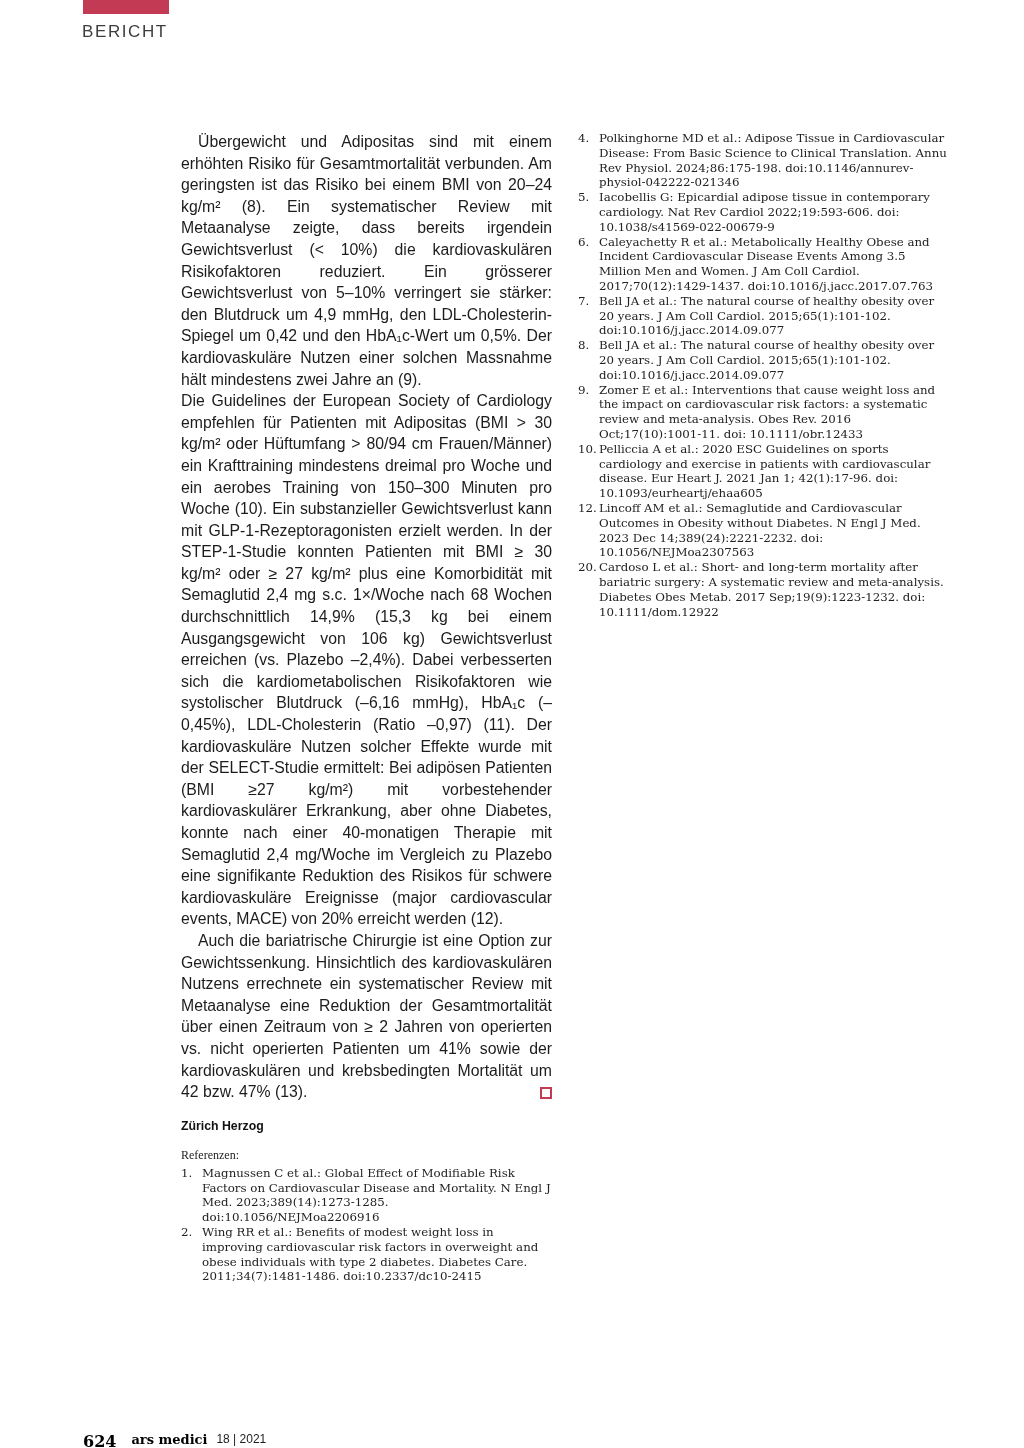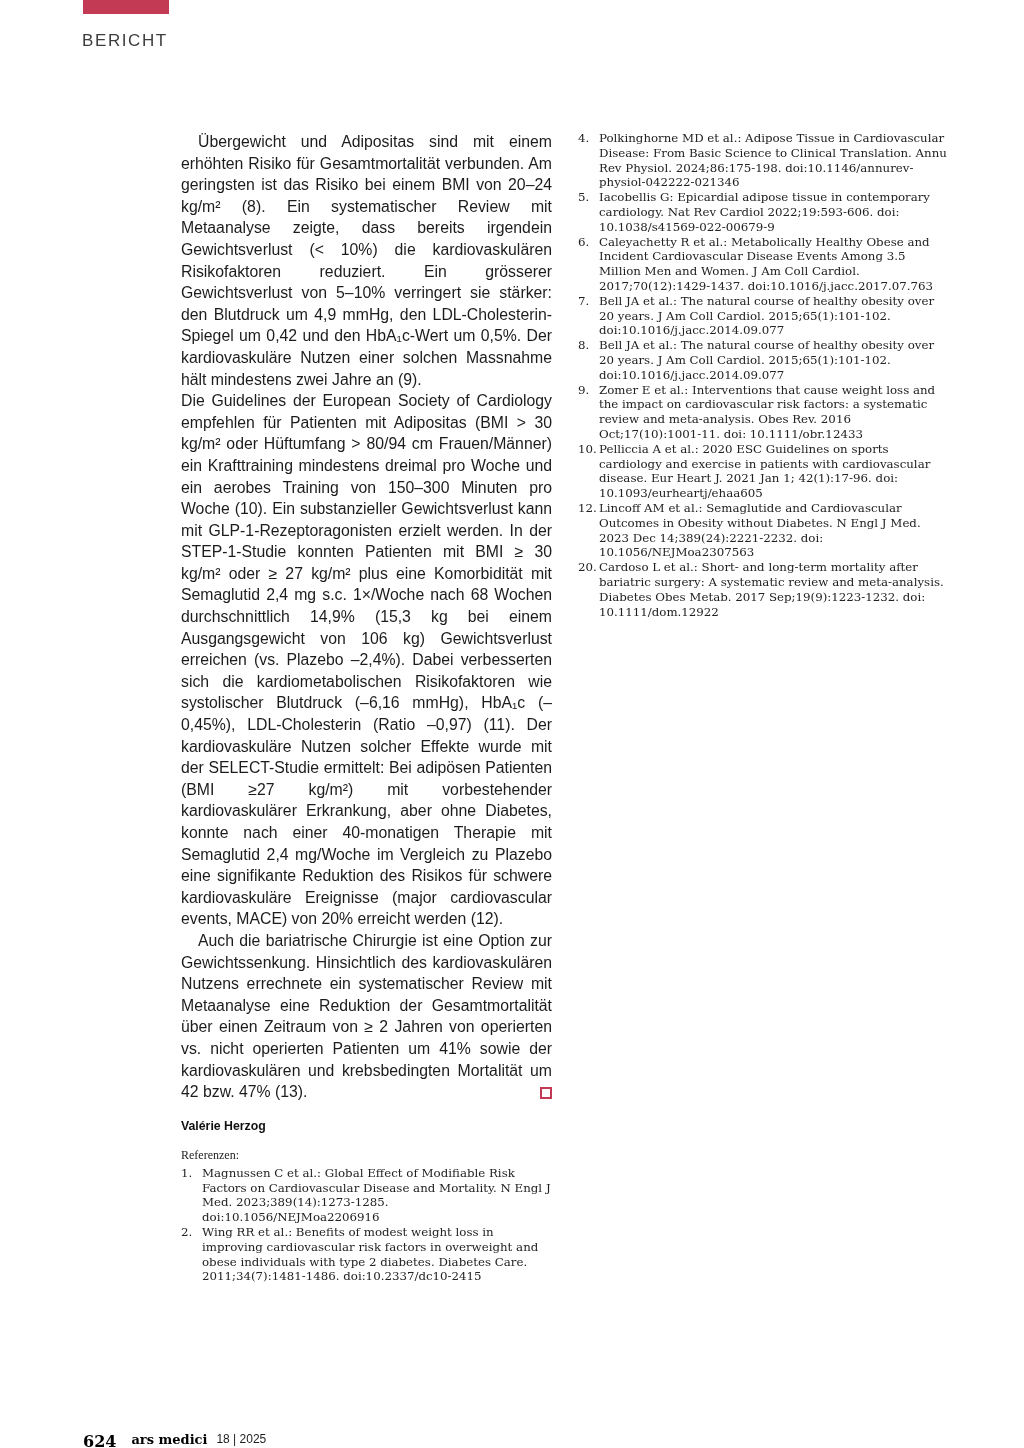--- a/index.html
+++ b/index.html
@@ -12,21 +12,21 @@
     overflow: hidden;
   }
 
   
   .red-bar {
     position: absolute; left: 83px; top: 0;
     width: 86px; height: 14px;
     background: #c23a53;
   }
   .kicker {
-    position: absolute; left: 82px; top: 31px;
+    position: absolute; left: 82px; top: 22px;
     font-size: 17px; letter-spacing: 1.6px;
     color: #3d3d3d; font-weight: 400;
   }
 
   
   .col-left {
     position: absolute; left: 181px; top: 131px; width: 371px;
   }
   .para {
     margin: 0;
@@ -107,21 +107,21 @@
 <div class="kicker">BERICHT</div>
 
 <div class="col-left">
   <p class="para indent">Übergewicht und Adipositas sind mit einem erhöhten Risiko für Gesamtmortalität verbunden. Am geringsten ist das Risiko bei einem BMI von 20–24 kg/m² (8). Ein systematischer Review mit Metaanalyse zeigte, dass bereits irgendein Gewichtsverlust (&lt; 10%) die kardiovaskulären Risikofaktoren reduziert. Ein grösserer Gewichtsverlust von 5–10% verringert sie stärker: den Blutdruck um 4,9 mmHg, den LDL-Cholesterin-Spiegel um 0,42 und den HbA₁c-Wert um 0,5%. Der kardiovaskuläre Nutzen einer solchen Massnahme hält mindestens zwei Jahre an (9).</p>
   <p class="para">Die Guidelines der European Society of Cardiology empfehlen für Patienten mit Adipositas (BMI &gt; 30 kg/m² oder Hüftumfang &gt; 80/94 cm Frauen/Männer) ein Krafttraining mindestens dreimal pro Woche und ein aerobes Training von 150–300 Minuten pro Woche (10). Ein substanzieller Gewichtsverlust kann mit GLP-1-Rezeptoragonisten erzielt werden. In der STEP-1-Studie konnten Patienten mit BMI ≥ 30 kg/m² oder ≥ 27 kg/m² plus eine Komorbidität mit Semaglutid 2,4 mg s.c. 1×/Woche nach 68 Wochen durchschnittlich 14,9% (15,3 kg bei einem Ausgangsgewicht von 106 kg) Gewichtsverlust erreichen (vs. Plazebo –2,4%). Dabei verbesserten sich die kardiometabolischen Risikofaktoren wie systolischer Blutdruck (–6,16 mmHg), HbA₁c (–0,45%), LDL-Cholesterin (Ratio –0,97) (11). Der kardiovaskuläre Nutzen solcher Effekte wurde mit der SELECT-Studie ermittelt: Bei adipösen Patienten (BMI ≥27 kg/m²) mit vorbestehender kardiovaskulärer Erkrankung, aber ohne Diabetes, konnte nach einer 40-monatigen Therapie mit Semaglutid 2,4 mg/Woche im Vergleich zu Plazebo eine signifikante Reduktion des Risikos für schwere kardiovaskuläre Ereignisse (major cardiovascular events, MACE) von 20% erreicht werden (12).</p>
   <div class="para-wrap">
     <p class="para indent">Auch die bariatrische Chirurgie ist eine Option zur Gewichtssenkung. Hinsichtlich des kardiovaskulären Nutzens errechnete ein systematischer Review mit Metaanalyse eine Reduktion der Gesamtmortalität über einen Zeitraum von ≥ 2 Jahren von operierten vs. nicht operierten Patienten um 41% sowie der kardiovaskulären und krebsbedingten Mortalität um 42 bzw. 47% (13).</p>
     <span class="endmark"></span>
   </div>
 
-  <div class="byline">Valérie Herzog</div>
+  <div class="byline">Zürich Herzog</div>
   <div class="refs-label">Referenzen:</div>
 
   <ol class="refs">
       <li class="ref">
       <span class="ref-num">1.</span>
       <span class="ref-text">Magnussen C et al.: Global Effect of Modifiable Risk Factors on Cardiovascular Disease and Mortality. N Engl J Med. 2023;389(14):1273-1285. doi:10.1056/NEJMoa2206916</span>
     </li>
       <li class="ref">
       <span class="ref-num">2.</span>
       <span class="ref-text">Wing RR et al.: Benefits of modest weight loss in improving cardiovascular risk factors in overweight and obese individuals with type 2 diabetes. Diabetes Care. 2011;34(7):1481-1486. doi:10.2337/dc10-2415</span>
@@ -166,14 +166,14 @@
       <li class="ref">
       <span class="ref-num">20.</span>
       <span class="ref-text">Cardoso L et al.: Short- and long-term mortality after bariatric surgery: A systematic review and meta-analysis. Diabetes Obes Metab. 2017 Sep;19(9):1223-1232. doi: 10.1111/dom.12922</span>
     </li>
     </ol>
 </div>
 
 <div class="footer">
   <span class="page-number">624</span>
   <span class="journal-name">ars medici</span>
-  <span class="issue">18 | 2025</span>
+  <span class="issue">18 | 2021</span>
 </div>
 
 </body></html>

